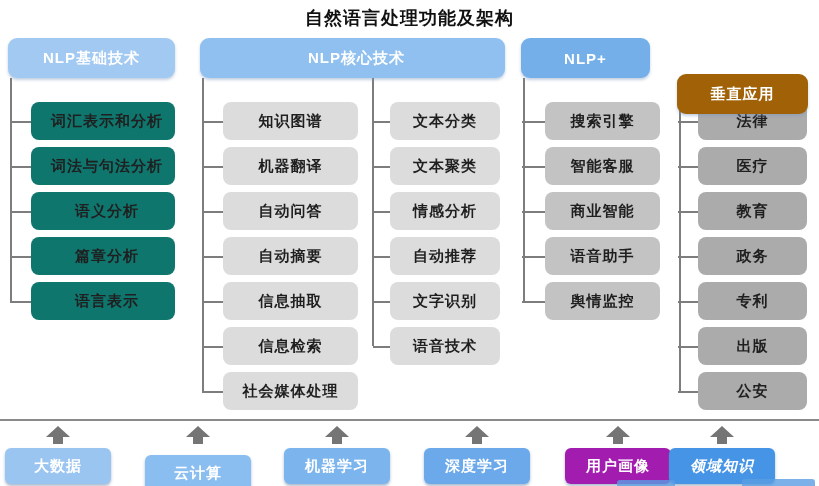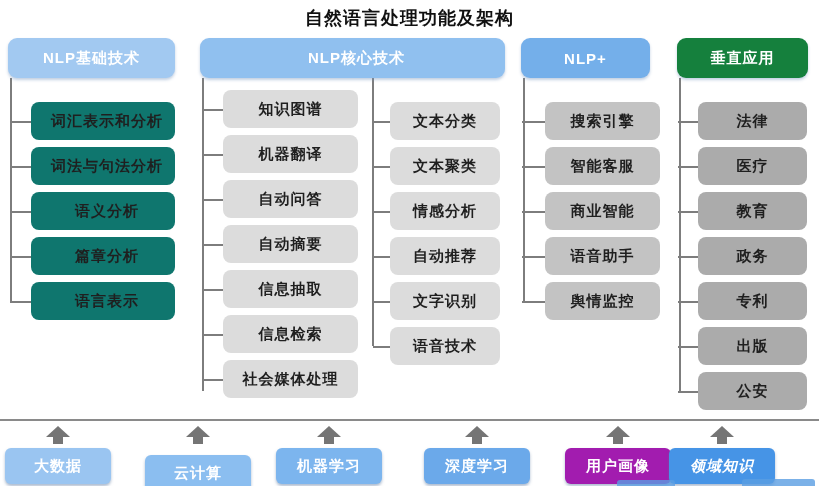--- a/index.html
+++ b/index.html
@@ -14,21 +14,21 @@
   .col { position:absolute; top:38px; }
   .hdr {
     position:relative; height:40px; border-radius:9px; color:#ffffff;
     font-weight:bold; font-size:15px; display:flex; align-items:center;
     justify-content:center; box-shadow:0 2px 3px rgba(120,150,190,.45);
     letter-spacing:1px; z-index:2;
   }
   .h1 { background:#a2c9f1; }
   .h2 { background:#90c0ef; }
   .h3 { background:#74afea; }
-  .h4 { background:#15803d; }
+  .h4 { background:#a16207;margin-top:36px; }
   .vline { position:absolute; width:0; border-left:2px solid #7d7d7d; z-index:0; }
   .items { position:absolute; display:flex; flex-direction:column; gap:7px; z-index:1; }
   .node {
     position:relative; height:38px; border-radius:8px; display:flex;
     align-items:center; justify-content:center; font-size:15px;
     font-weight:bold; color:#1f1f1f; letter-spacing:1px;
   }
   .node::before {
     content:""; position:absolute; top:50%; height:0;
     border-top:2px solid #7d7d7d;
@@ -74,21 +74,21 @@
       <div class="node g1 stub21">语义分析</div>
       <div class="node g1 stub21">篇章分析</div>
       <div class="node g1 stub21">语言表示</div>
     </div>
   </div>
 
   <div class="col" style="left:200px; width:297px;">
     <div class="hdr h2" style="width:297px;padding-left:8px;">NLP核心技术</div>
     <div class="vline" style="left:2px; top:40px; height:313px;"></div>
     <div class="vline" style="left:172px; top:40px; height:268px;"></div>
-    <div class="items" style="left:23px; top:52px; width:135px;">
+    <div class="items" style="left:23px; top:64px; width:135px;">
       <div class="node g2 stub21">知识图谱</div>
       <div class="node g2 stub21">机器翻译</div>
       <div class="node g2 stub21">自动问答</div>
       <div class="node g2 stub21">自动摘要</div>
       <div class="node g2 stub21">信息抽取</div>
       <div class="node g2 stub21">信息检索</div>
       <div class="node g2 stub21">社会媒体处理</div>
     </div>
     <div class="items" style="left:190px; top:64px; width:110px;">
       <div class="node g2 stub17">文本分类</div>
@@ -135,21 +135,21 @@
       </div>
     <div class="bbox b1">大数据</div>
   </div>
   <div class="bunit" style="left:145px;">
     <div class="arrow">
         <div class="head"></div>
         <div class="stem"></div>
       </div>
     <div class="bbox b2">云计算</div>
   </div>
-  <div class="bunit" style="left:276px;font-family:Liberation Mono, monospace;">
+  <div class="bunit" style="left:284px;font-family:Liberation Mono, monospace;">
     <div class="arrow">
         <div class="head"></div>
         <div class="stem"></div>
       </div>
     <div class="bbox b3">机器学习</div>
   </div>
   <div class="bunit" style="left:424px;">
     <div class="arrow">
         <div class="head"></div>
         <div class="stem"></div>

